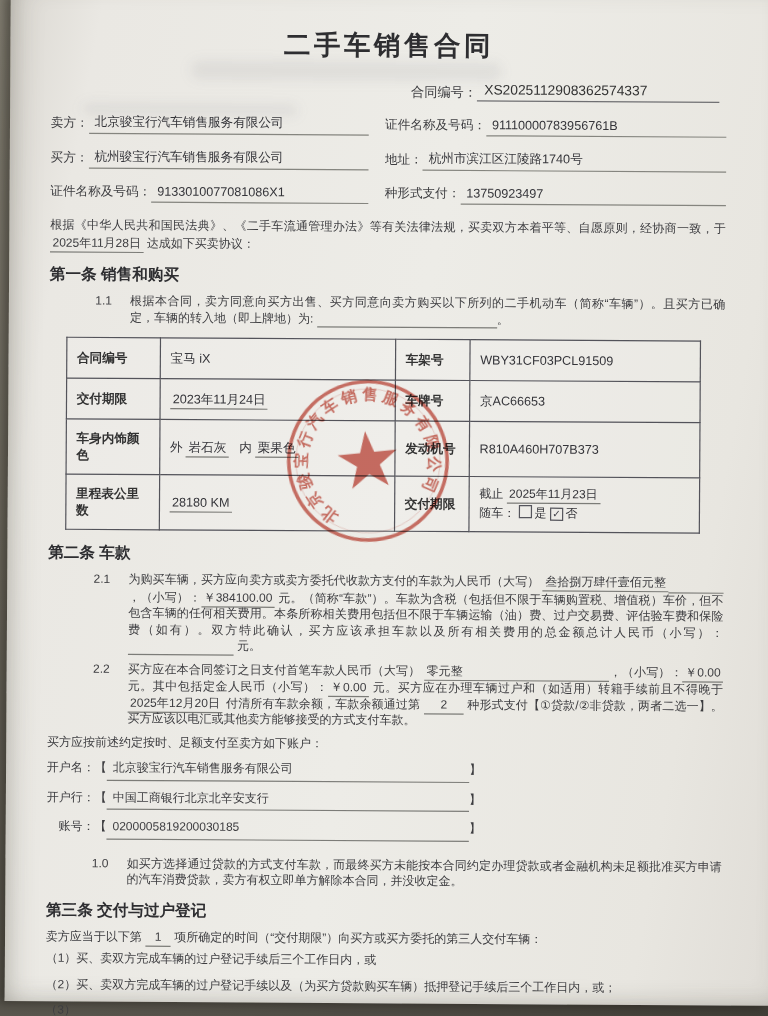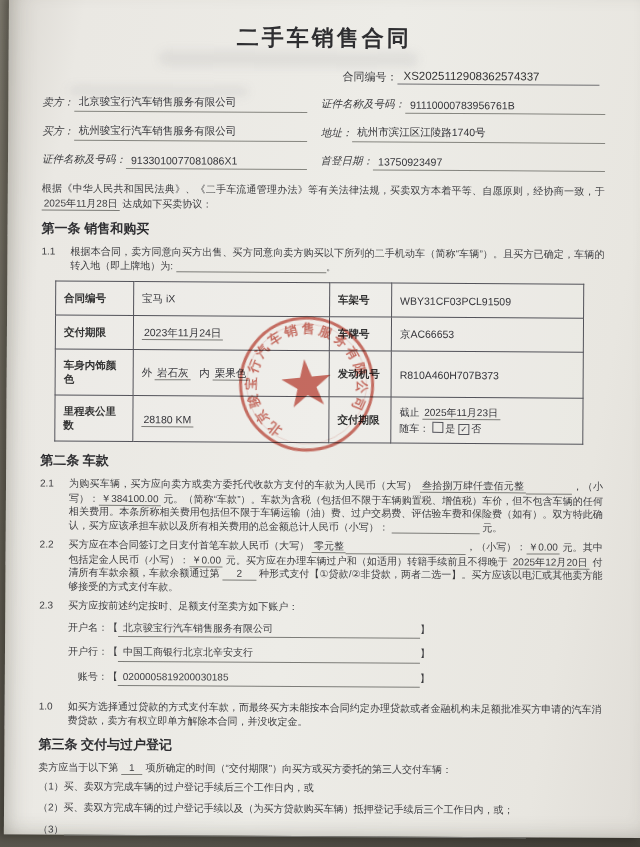--- a/index.html
+++ b/index.html
@@ -24,27 +24,27 @@
   .title{
     text-align:center;font-size:22px;font-weight:bold;color:#2e2e31;
     letter-spacing:3px;margin:4px 0 16px;
   }
   .contract-row{display:flex;justify-content:flex-end;align-items:flex-end;font-size:11px;margin:0 6px 12px 0;}
   .contract-row .lbl{color:#3d3d40;}
   .contract-no{display:inline-block;min-width:190px;border-bottom:1.5px solid #6f6f72;padding:0 6px 2px;font-size:11.5px;color:#333;}
   .prow{display:flex;gap:14px;margin-bottom:12px;font-size:10.5px;align-items:flex-end;}
   .prow .half-l{flex:0 0 47%;display:flex;align-items:flex-end;}
   .prow .half-r{flex:1;display:flex;align-items:flex-end;}
-  .plbl{white-space:nowrap;padding-bottom:2px;font-style:italic;}
+  .plbl{white-space:nowrap;padding-bottom:2px;}
   .fv{flex:1;border-bottom:1px solid #85857f;padding:0 5px 2px;white-space:nowrap;overflow:hidden;color:#35353a;}
   .preamble{font-size:10px;line-height:15px;text-align:justify;margin:4px 0 8px;}
   .uline{border-bottom:1px solid #7c7c78;padding:0 2px 1px;}
   .sec-h{font-size:13px;font-weight:bold;color:#2e2e31;margin:9px 0 7px;}
   .item{display:flex;margin:6px 0;font-size:10px;line-height:13.5px;}
-  .item .no{flex:none;width:29px;color:#3d3d40;}
+  .item .no{flex:none;width:29px;color:#3d3d40;margin-left:38px;}
   .item .body{flex:1;text-align:justify;}
   .blank{display:inline-block;border-bottom:1px solid #7c7c78;height:10px;vertical-align:bottom;}
   .vtable{border-collapse:collapse;margin:9px 0 10px 14px;table-layout:fixed;width:528px;background:rgba(255,255,255,.12);}
   .vtable td{border:1px solid #53535a;padding:4px 8px;font-size:10.5px;vertical-align:middle;color:#35353a;}
   .vtable td.lab{font-weight:bold;color:#333;}
   .r1{height:34px;} .r2{height:34px;} .r3{height:46px;} .r4{height:46px;}
   .cb{display:inline-block;width:9px;height:9px;border:1px solid #55555c;margin:0 2px -1px 3px;text-align:center;line-height:9px;font-size:8.5px;color:#45454c;}
   .ins-line{line-height:16px;font-size:10px;}
   .acct-line{margin:8px 0;font-size:10px;}
   .acct-fill{display:inline-block;width:292px;border-bottom:1px solid #7c7c78;padding:0 5px 2px;}
@@ -89,21 +89,21 @@
           <span class="fv">杭州市滨江区江陵路1740号</span>
         </div>
       </div>
 
       <div class="prow">
         <div class="half-l">
           <span class="plbl">证件名称及号码：</span>
           <span class="fv">9133010077081086X1</span>
         </div>
         <div class="half-r">
-          <span class="plbl">首登日期：</span>
+          <span class="plbl">种形式支付：</span>
           <span class="fv">13750923497</span>
         </div>
       </div>
 
       <div class="preamble"><span>根据《中华人民共和国民法典》、《二手车流通管理办法》等有关法律法规，买卖双方本着平等、自愿原则，经协商一致，于</span> <span class="uline">2025年11月28日</span> <span>达成如下买卖协议：</span></div>
 
       <div class="sec-h">第一条 销售和购买</div>
 
       <div class="item">
         <span class="no">1.1</span>
@@ -154,21 +154,20 @@
         <span class="no">2.1</span>
         <span class="body"><span>为购买车辆，买方应向卖方或卖方委托代收款方支付的车款为人民币（大写）</span> <span class="uline">叁拾捌万肆仟壹佰元整</span><span class="blank" style="width:46px;"></span><span>，（小写）：</span><span class="uline">￥384100.00</span> <span>元。（简称“车款”）。车款为含税（包括但不限于车辆购置税、增值税）车价，但不包含车辆的任何相关费用。本条所称相关费用包括但不限于车辆运输（油）费、过户交易费、评估验车费和保险费（如有）。双方特此确认，买方应该承担车款以及所有相关费用的总金额总计人民币（小写）：</span> <span class="blank" style="width:88px;"></span> <span>元。</span></span>
       </div>
 
       <div class="item">
         <span class="no">2.2</span>
         <span class="body"><span>买方应在本合同签订之日支付首笔车款人民币（大写）</span> <span class="uline">零元整</span><span class="blank" style="width:120px;"></span><span>，（小写）：</span><span class="uline">￥0.00</span> <span>元。其中包括定金人民币（小写）：</span><span class="uline">￥0.00</span> <span>元。买方应在办理车辆过户和（如适用）转籍手续前且不得晚于</span> <span class="uline">2025年12月20日</span> <span>付清所有车款余额，车款余额通过第</span> <span class="uline" style="padding:0 14px 1px;">2</span> <span>种形式支付【①贷款/②非贷款，两者二选一】。买方应该以电汇或其他卖方能够接受的方式支付车款。</span></span>
       </div>
 
       <div class="item">
-        <span class="no">2.3</span>
         <span class="body">
           <span>买方应按前述约定按时、足额支付至卖方如下账户：</span>
           <div class="acct-line"><span>开户名：【</span><span class="acct-fill">北京骏宝行汽车销售服务有限公司</span><span>】</span></div>
           <div class="acct-line"><span>开户行：【</span><span class="acct-fill">中国工商银行北京北辛安支行</span><span>】</span></div>
           <div class="acct-line" style="margin-left:10px;"><span>账号：【</span><span class="acct-fill">0200005819200030185</span><span>】</span></div>
         </span>
       </div>
 
       <div class="item">
         <span class="no">1.0</span>

